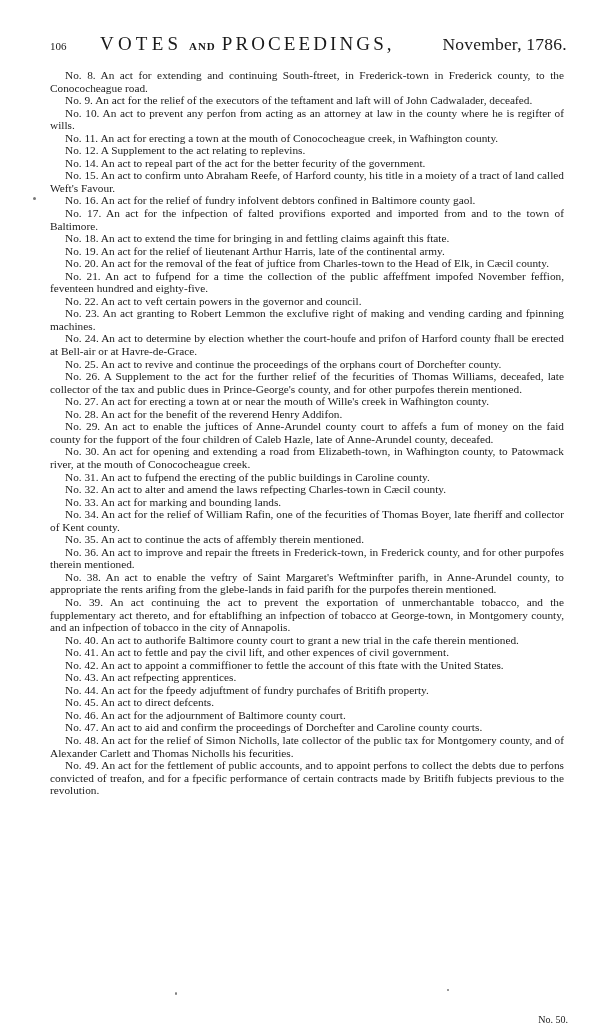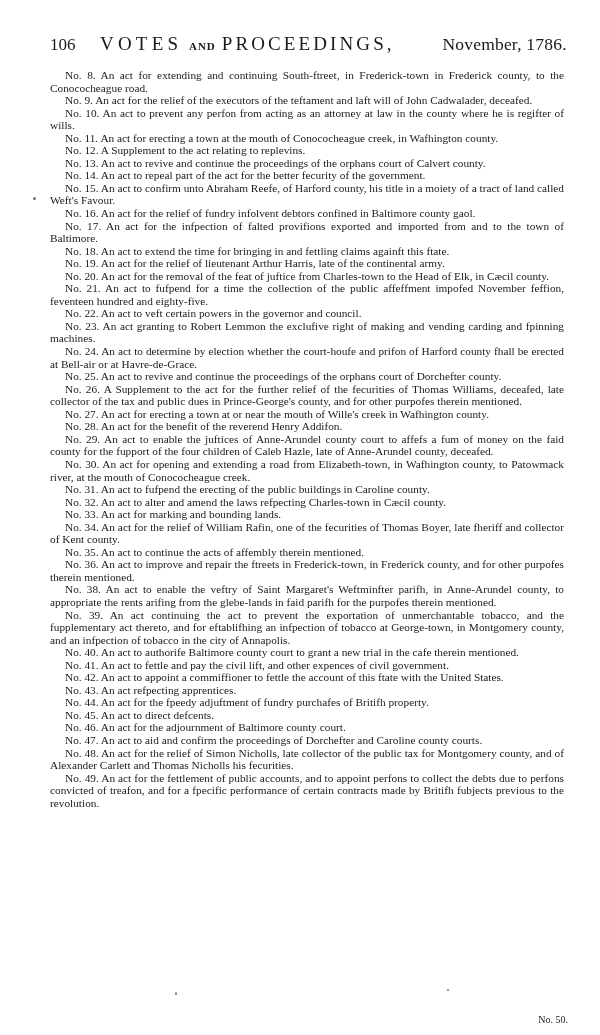--- a/index.html
+++ b/index.html
@@ -1,20 +1,20 @@
 <!DOCTYPE html>
 <html><head>
 <meta charset="utf-8">
 <style>
   html, body { margin: 0; padding: 0; background: #ffffff; }
   body { width: 600px; height: 1035px; position: relative; overflow: hidden;
          font-family: "Liberation Serif", "DejaVu Serif", serif; color: #1a1a1a; }
   .header { position: absolute; left: 50px; top: 33px; width: 520px; height: 22px;
             white-space: nowrap; font-size: 19px; line-height: 22px; }
-  .header .pg { font-size: 17px; display: inline-block; width: 50px; }
+  .header .pg { font-size: 11px; display: inline-block; width: 50px; }
   .header .t1 { letter-spacing: 4.2px; }
   .header .and { font-size: 11px; letter-spacing: 1px; font-weight: bold; margin: 0 6px 0 2px; }
   .header .t2 { letter-spacing: 3.1px; }
   .header .date { font-size: 17.5px; letter-spacing: 0.2px; margin-left: 43px; }
   .body { position: absolute; left: 50px; top: 69px; width: 514px; font-size: 11.3px;
           line-height: 12.55px; text-align: justify; }
   .entry { margin: 0; text-indent: 15px; }
   .entry .no { }
   .catch { position: absolute; right: 32px; top: 1013px; font-size: 10px; line-height: 13px; }
   .speck { position: absolute; background: #777; border-radius: 50%; }
@@ -27,21 +27,20 @@
   <span class="and">AND</span><span class="t2">PROCEEDINGS,</span>
   <span class="date">November, 1786.</span>
 </div>
 
 <div class="body" id="acts">
     <p class="entry"><span class="no">No. 8.</span> <span>An act for extending and continuing South-ftreet, in Frederick-town in Frederick county, to the Conococheague road.</span></p>
     <p class="entry"><span class="no">No. 9.</span> <span>An act for the relief of the executors of the teftament and laft will of John Cadwalader, deceafed.</span></p>
     <p class="entry"><span class="no">No. 10.</span> <span>An act to prevent any perfon from acting as an attorney at law in the county where he is regifter of wills.</span></p>
     <p class="entry"><span class="no">No. 11.</span> <span>An act for erecting a town at the mouth of Conococheague creek, in Wafhington county.</span></p>
     <p class="entry"><span class="no">No. 12.</span> <span>A Supplement to the act relating to replevins.</span></p>
-    <p class="entry"><span class="no">No. 13.</span> <span>An act to revive and continue the proceedings of the orphans court of Calvert county.</span></p>
     <p class="entry"><span class="no">No. 14.</span> <span>An act to repeal part of the act for the better fecurity of the government.</span></p>
     <p class="entry"><span class="no">No. 15.</span> <span>An act to confirm unto Abraham Reefe, of Harford county, his title in a moiety of a tract of land called Weft's Favour.</span></p>
     <p class="entry"><span class="no">No. 16.</span> <span>An act for the relief of fundry infolvent debtors confined in Baltimore county gaol.</span></p>
     <p class="entry"><span class="no">No. 17.</span> <span>An act for the infpection of falted provifions exported and imported from and to the town of Baltimore.</span></p>
     <p class="entry"><span class="no">No. 18.</span> <span>An act to extend the time for bringing in and fettling claims againft this ftate.</span></p>
     <p class="entry"><span class="no">No. 19.</span> <span>An act for the relief of lieutenant Arthur Harris, late of the continental army.</span></p>
     <p class="entry"><span class="no">No. 20.</span> <span>An act for the removal of the feat of juftice from Charles-town to the Head of Elk, in Cæcil county.</span></p>
     <p class="entry"><span class="no">No. 21.</span> <span>An act to fufpend for a time the collection of the public affeffment impofed November feffion, feventeen hundred and eighty-five.</span></p>
     <p class="entry"><span class="no">No. 22.</span> <span>An act to veft certain powers in the governor and council.</span></p>
     <p class="entry"><span class="no">No. 23.</span> <span>An act granting to Robert Lemmon the exclufive right of making and vending carding and fpinning machines.</span></p>

